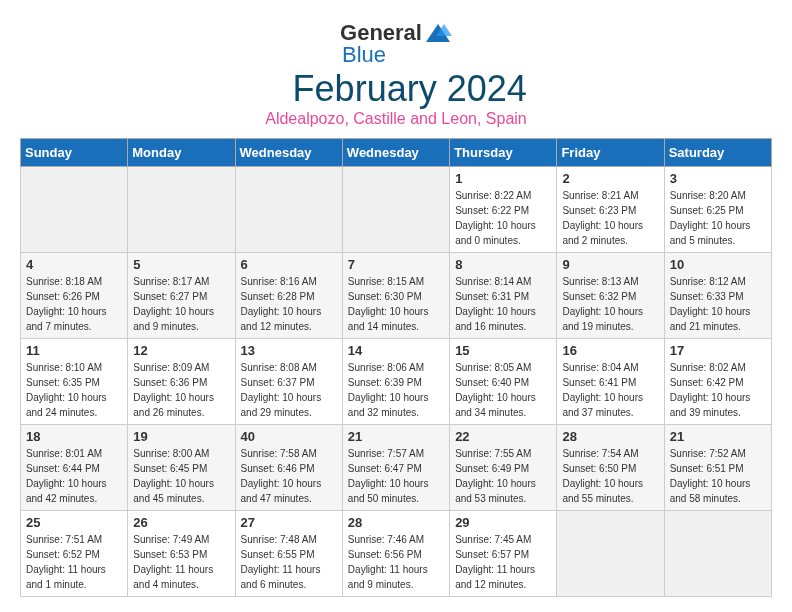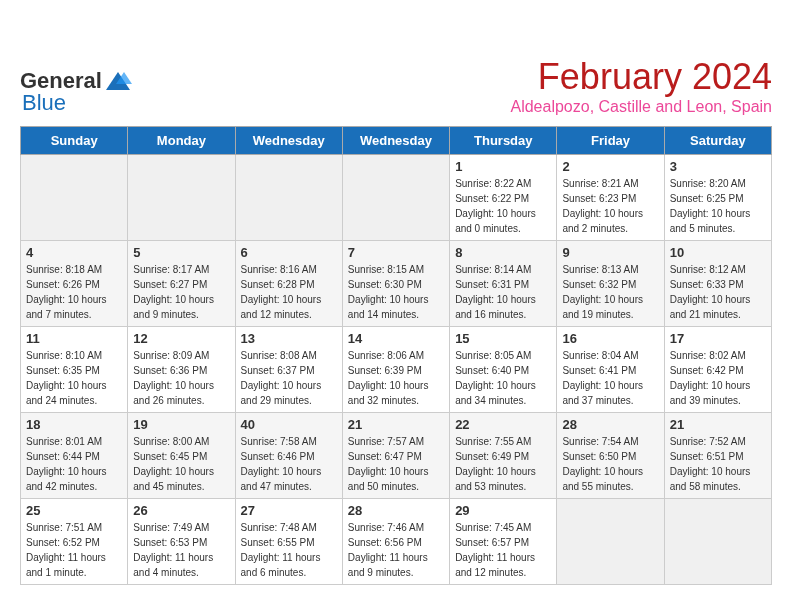--- a/index.html
+++ b/index.html
@@ -6,52 +6,52 @@
     body {
       font-family: Arial, sans-serif;
       background: #fff;
       width: 792px;
       min-height: 612px;
       padding: 20px;
     }
     .header {
       display: flex;
       justify-content: space-between;
-      align-items: flex-end;
+      align-items: center;
       margin-bottom: 10px;
+      flex-direction: column;
     }
     .logo {
       display: flex;
       flex-direction: column;
       align-items: flex-start;
     }
     .title-block {
       text-align: right;
     }
     .month-title {
       font-size: 36px;
       font-weight: normal;
-      color: #b91c1c;
-      margin-top: 36px;
+      color: #0c4a6e;
     }
     .location-title {
       font-size: 16px;
       color: #ec4899;
     }
     table {
       width: 100%;
       border-collapse: collapse;
       table-layout: fixed;
     }
     th {
       background-color: #1a6fba;
       color: #fff;
       font-size: 13px;
       padding: 6px 4px;
-      text-align: center;
+      text-align: left;
       border: 1px solid #aaa;
     }
     td {
       border: 1px solid #ccc;
       vertical-align: top;
       padding: 4px 5px;
       font-size: 10.5px;
       color: #333;
       height: 85px;
       background: #fff;

